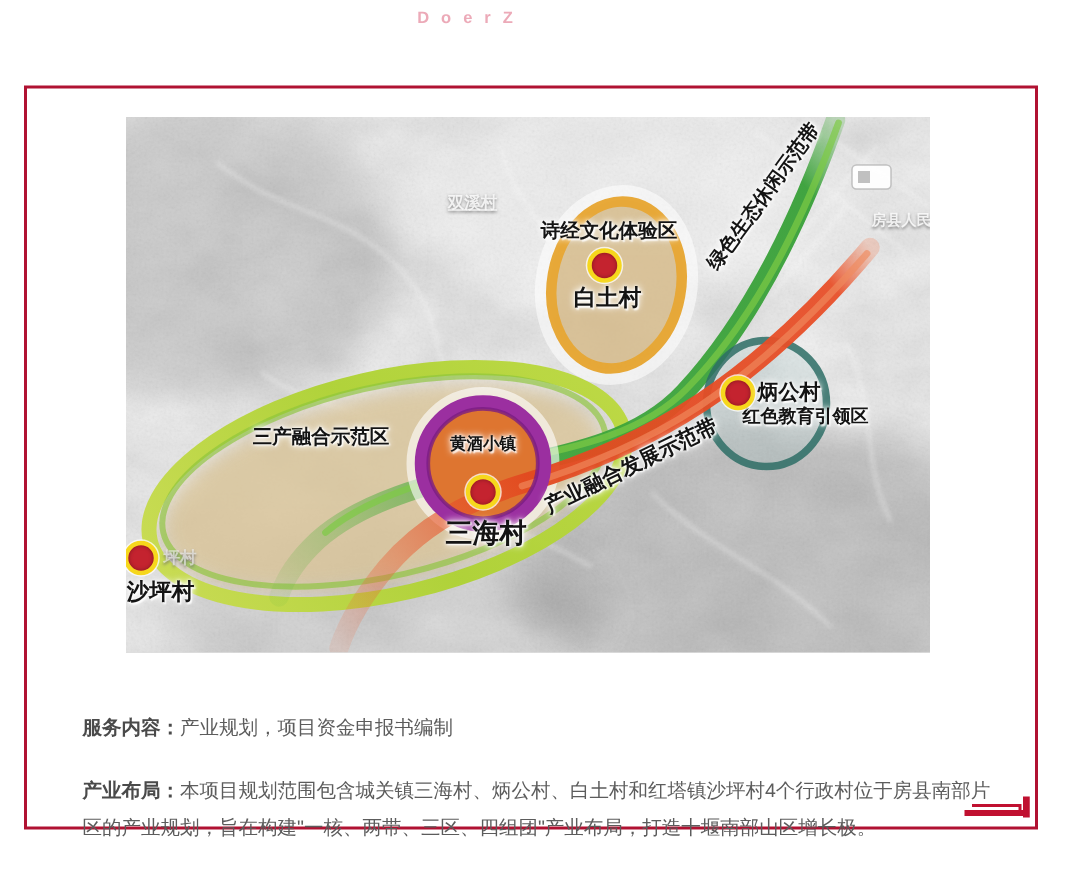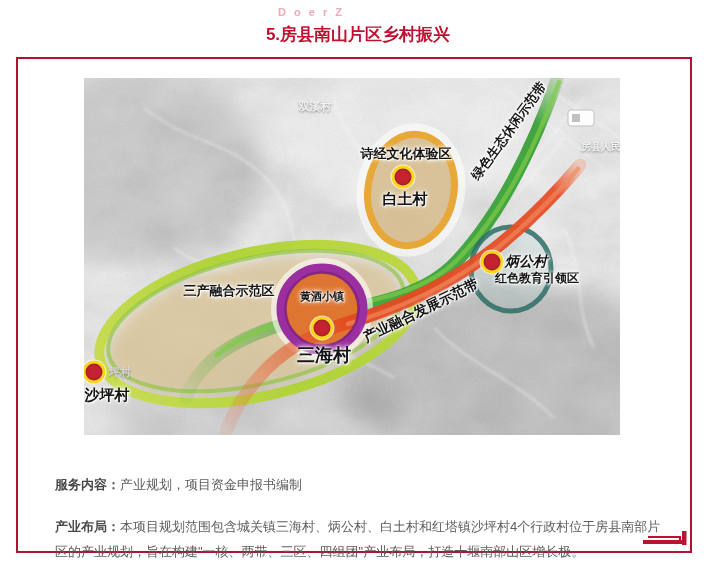--- a/index.html
+++ b/index.html
@@ -27,21 +27,20 @@
   .footer p{margin:17px;}
   .footer .lbl{font-weight:bold;color:#4a4a4a;}
   .corner{position:absolute;left:618px;top:463px;}
 </style>
 </head>
 <body>
 
 <div class="page">
 
   <div class="watermark">DoerZ</div>
-  <h1 class="title">5.房县南山片区乡村振兴</h1>
 
   <div class="card">
 
     <div class="map">
 
       <svg class="art" width="536" height="357" viewBox="0 0 536 357">
         <defs>
           <filter id="terrain" x="0" y="0" width="100%" height="100%">
             <feTurbulence type="fractalNoise" baseFrequency="0.016 0.024" numOctaves="4" seed="8"></feTurbulence>
             <feColorMatrix type="saturate" values="0"></feColorMatrix>
@@ -125,40 +124,40 @@
 
         <circle cx="238" cy="231" r="41" fill="none" stroke="#9b2fa0" stroke-width="9"></circle>
         <circle cx="238" cy="231" r="36.5" fill="none" stroke="#7a1d82" stroke-width="2.5" opacity="0.8"></circle>
 
         <g>
           <rect x="484" y="32" width="26" height="16" rx="3" fill="rgba(255,255,255,0.92)" stroke="rgba(180,180,180,0.8)"></rect>
           <rect x="488" y="36" width="8" height="8" fill="rgba(185,185,185,0.9)"></rect>
         </g>
       </svg>
 
-      <div class="base-label" style="left:231px;top:28px;font-size:11px;">双溪村</div>
+      <div class="base-label" style="left:231px;top:57px;font-size:11px;text-decoration:underline;">双溪村</div>
       <div class="base-label" style="left:517px;top:69px;font-size:10px;text-align:center;">房县人民</div>
       <div class="base-label" style="left:36px;top:294px;font-size:11px;color:rgba(240,240,240,0.65);font-family:Liberation Mono, monospace;">坪村</div>
 
       <div class="map-label belt-label-green" style="left:425px;top:53px;font-size:13px;">绿色生态休闲示范带</div>
       <div class="map-label belt-label-red" style="left:337px;top:233px;font-size:14px;">产业融合发展示范带</div>
 
       <div class="map-label" style="left:322px;top:76px;font-size:13px;">诗经文化体验区</div>
-      <div class="map-label" style="left:145px;top:213px;font-size:13px;text-align:right;">三产融合示范区</div>
+      <div class="map-label" style="left:130px;top:213px;font-size:13px;text-align:right;">三产融合示范区</div>
       <div class="map-label" style="left:238px;top:218px;font-size:11px;">黄酒小镇</div>
       <div class="map-label" style="left:453px;top:200px;font-size:12px;">红色教育引领区</div>
 
       <div class="marker" style="left:319px;top:99px;"></div>
       <div class="marker" style="left:238px;top:250px;"></div>
       <div class="marker" style="left:408px;top:184px;"></div>
       <div class="marker" style="left:10px;top:294px;"></div>
 
       <div class="map-label" style="left:321px;top:121px;font-size:15px;">白土村</div>
       <div class="map-label" style="left:240px;top:277px;font-size:18px;">三海村</div>
-      <div class="map-label" style="left:421px;top:184px;font-size:14px;transform:translate(0,-50%);font-style:italic;">炳公村</div>
+      <div class="map-label" style="left:421px;top:184px;font-size:14px;transform:translate(0,-50%);">炳公村</div>
       <div class="map-label" style="left:23px;top:317px;font-size:15px;">沙坪村</div>
     </div>
 
     <div class="footer">
       <p>
         <span class="lbl">服务内容：</span><span>产业规划，项目资金申报书编制</span>
       </p>
       <p>
         <span class="lbl">产业布局：</span><span>本项目规划范围包含城关镇三海村、炳公村、白土村和红塔镇沙坪村4个行政村位于房县南部片区的产业规划，旨在构建"一核、两带、三区、四组团"产业布局，打造十堰南部山区增长极。</span>
       </p>

